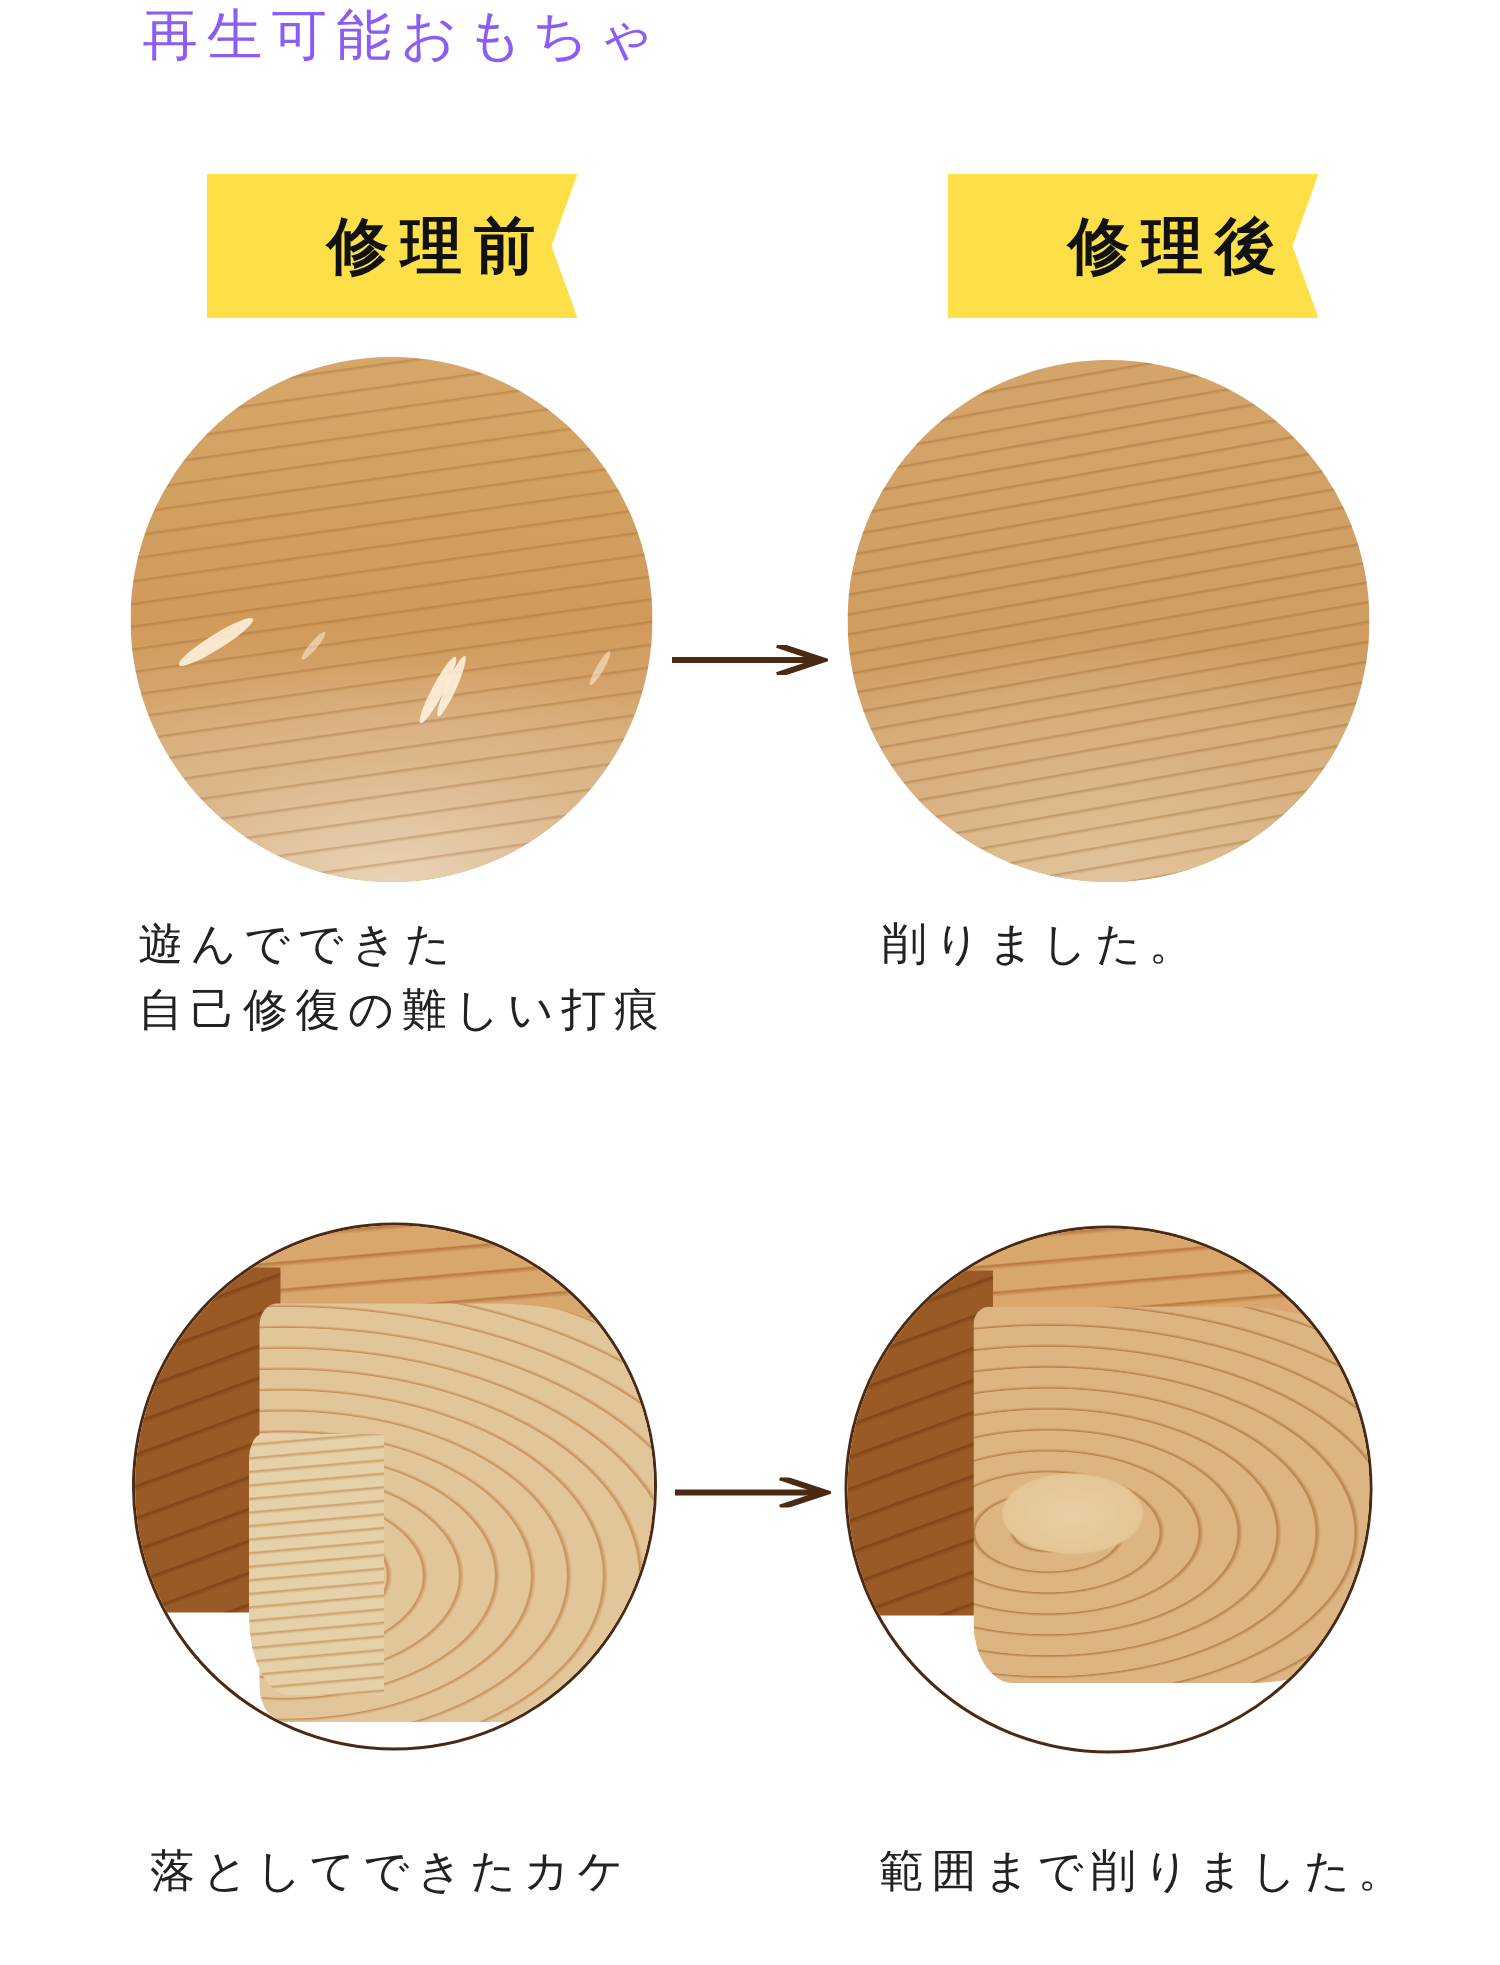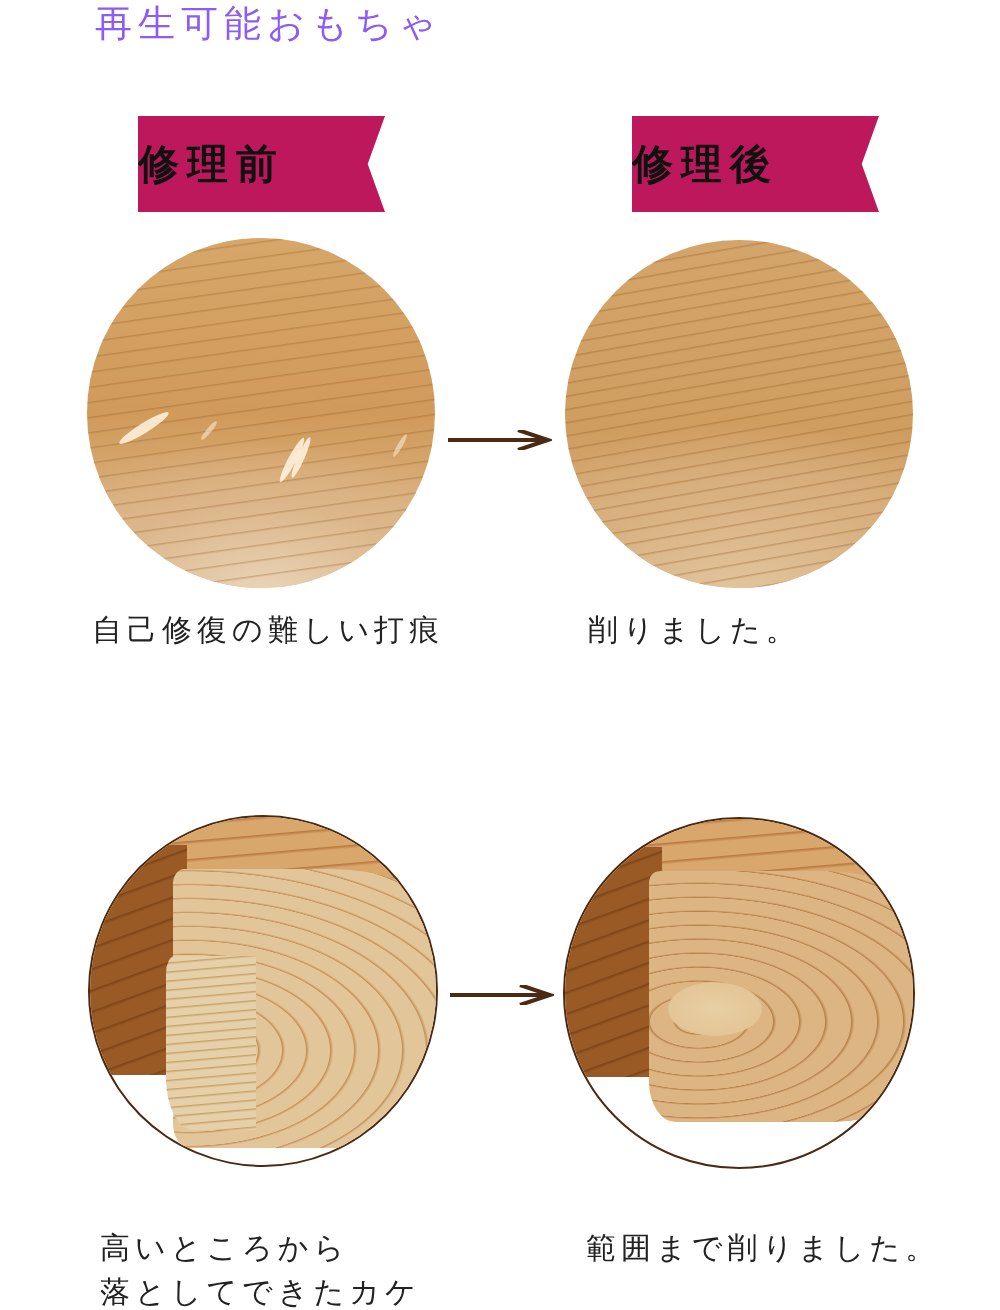--- a/index.html
+++ b/index.html
@@ -7,23 +7,23 @@
     body { position: relative; font-family: "DejaVu Sans", "Liberation Sans", sans-serif; color: #222; }
 
     .page-title {
       position: absolute; left: 95px; top: 2px;
       font-size: 37px; letter-spacing: 6px; font-weight: normal; color: #8b5cf6;
       line-height: 44px;
     }
 
     .ribbon {
       position: absolute; top: 116px; height: 96px;
-      background: #be185d;
+      background: #fde047;
       clip-path: polygon(0 0, 100% 0, 93% 50%, 100% 100%, 0 100%);
-      display: flex; align-items: center; justify-content: flex-start;
+      display: flex; align-items: center; justify-content: flex-end;
     }
     .ribbon span {
       font-size: 41px; font-weight: bold; letter-spacing: 8px; color: #111;
       padding-right: 20px;
     }
     #ribbon-before { left: 138px; width: 247px; }
     #ribbon-after { left: 632px; width: 247px; }
 
     .photo {
       position: absolute; border-radius: 50%; overflow: hidden;
@@ -124,20 +124,21 @@
 <svg class="arrow" id="arrow-1" viewBox="0 0 104 20">
   <line x1="0" y1="10" x2="98" y2="10" stroke="#4a2a12" stroke-width="4"></line>
   <polyline points="70,0 100,10 70,20" fill="none" stroke="#4a2a12" stroke-width="4"></polyline>
 </svg>
 
 <div class="photo" id="photo-after-1">
   <div class="wood"></div>
 </div>
 
 <div class="caption" id="caption-before-1">
+  <div>遊んでできた</div>
   <div>自己修復の難しい打痕</div>
 </div>
 <div class="caption" id="caption-after-1">
   <div>削りました。</div>
 </div>
 
 <div class="outline-photo" id="photo-before-2">
   <div class="block-top"></div>
   <div class="block-side"></div>
   <div class="block-end"></div>
@@ -149,18 +150,17 @@
   <polyline points="70,0 100,10 70,20" fill="none" stroke="#4a2a12" stroke-width="4"></polyline>
 </svg>
 
 <div class="outline-photo" id="photo-after-2">
   <div class="block-top"></div>
   <div class="block-side"></div>
   <div class="block-end"></div>
 </div>
 
 <div class="caption" id="caption-before-2">
-  <div>高いところから</div>
   <div>落としてできたカケ</div>
 </div>
 <div class="caption" id="caption-after-2">
   <div>範囲まで削りました。</div>
 </div>
 
 </body></html>

